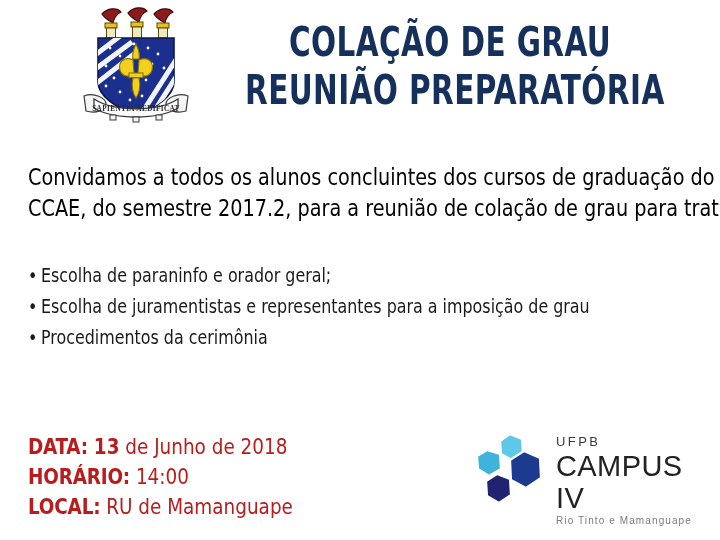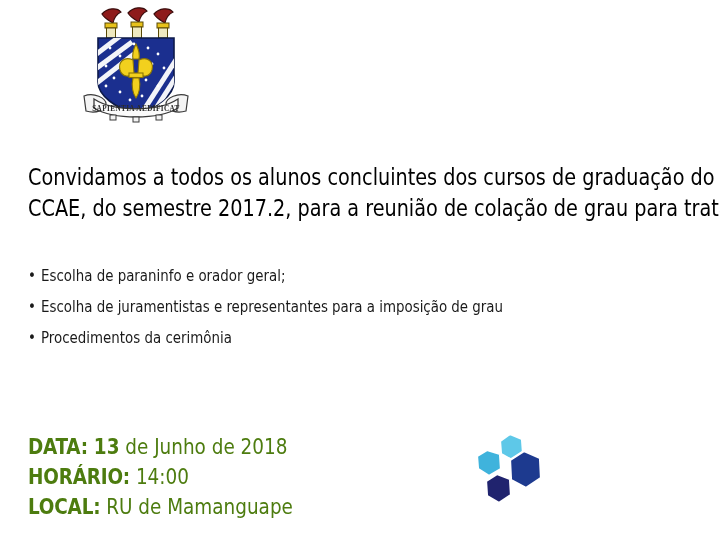--- a/index.html
+++ b/index.html
@@ -74,39 +74,39 @@
     transform-origin: left center;
   }
 
   .bullets {
     position: absolute;
     left: 28px;
     top: 260px;
     width: 670px;
     color: #1a1a1a;
     font-family: "Liberation Sans Narrow", "DejaVu Sans Condensed", "Liberation Sans", sans-serif;
-    font-size: 16px;
+    font-size: 19px;
     line-height: 31px;
   }
   .bullet-row {
     white-space: nowrap;
     transform: scaleX(0.93);
     transform-origin: left center;
   }
   .bullet-dot {
     display: inline-block;
     width: 14px;
   }
 
   
   .details {
     position: absolute;
     left: 28px;
     top: 432px;
-    color: #4d7c0f;
+    color: #b91c1c;
     font-family: "Liberation Sans Narrow", "DejaVu Sans Condensed", "Liberation Sans", sans-serif;
     font-size: 22px;
     line-height: 30px;
   }
   .detail-row {
     white-space: nowrap;
     transform: scaleX(0.93);
     transform-origin: left center;
   }
   .detail-label {
@@ -241,20 +241,24 @@
           <text x="60" y="107" font-family="Liberation Serif, serif" font-size="7.2" font-weight="bold" fill="#2b2b2b" text-anchor="middle" letter-spacing="0.4">SAPIENTIA AEDIFICAT</text>
           <g fill="#f4f4f4" stroke="#3a3a3a" stroke-width="1">
             <rect x="34" y="111" width="6" height="5"></rect>
             <rect x="57" y="113" width="6" height="5"></rect>
             <rect x="80" y="111" width="6" height="5"></rect>
           </g>
         </g>
       </svg>
     </div>
 
+    <div class="title-block">
+      <div class="title-line title-line-1">COLAÇÃO DE GRAU</div>
+      <div class="title-line title-line-2">REUNIÃO PREPARATÓRIA</div>
+    </div>
   </div>
 
   <div class="body-text">
     <div class="para-line">Convidamos a todos os alunos concluintes dos cursos de graduação do</div>
     <div class="para-line">CCAE, do semestre 2017.2, para a reunião de colação de grau para tratar:</div>
   </div>
 
   <div class="bullets">
     <div class="bullet-row">
       <span class="bullet-dot">•</span><span>Escolha de paraninfo e orador geral;</span>
@@ -289,15 +293,20 @@
 
         <path d="M36,4 L48,9 L49,23 L38,30 L27,24 L26,11 Z" fill="#5ec8e8" stroke="#ffffff" stroke-width="2.2" stroke-linejoin="round"></path>
 
         <path d="M13,20 L26,24 L27,39 L15,46 L4,39 L3,26 Z" fill="#3fb3dc" stroke="#ffffff" stroke-width="2.2" stroke-linejoin="round"></path>
 
         <path d="M50,21 L66,28 L67,48 L52,58 L37,50 L36,30 Z" fill="#1d3a8f" stroke="#ffffff" stroke-width="2.2" stroke-linejoin="round"></path>
 
         <path d="M23,44 L36,49 L37,65 L25,73 L13,66 L12,51 Z" fill="#20236e" stroke="#ffffff" stroke-width="2.2" stroke-linejoin="round"></path>
       </svg>
     </div>
+    <div class="logo-text">
+      <div class="logo-ufpb">UFPB</div>
+      <div class="logo-campus">CAMPUS IV</div>
+      <div class="logo-tagline">Rio Tinto  e  Mamanguape</div>
+    </div>
   </div>
 
 </div>
 
 </body></html>

